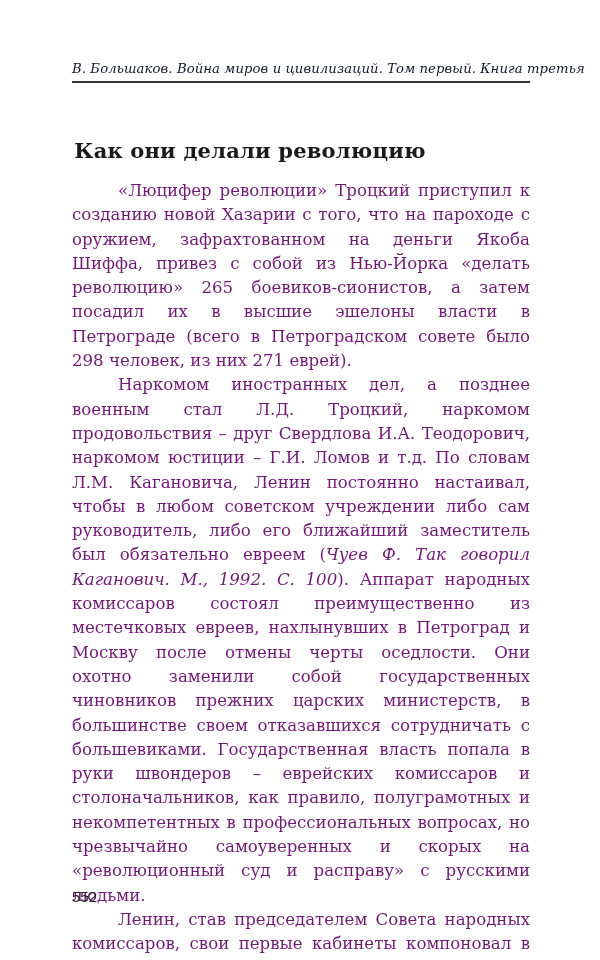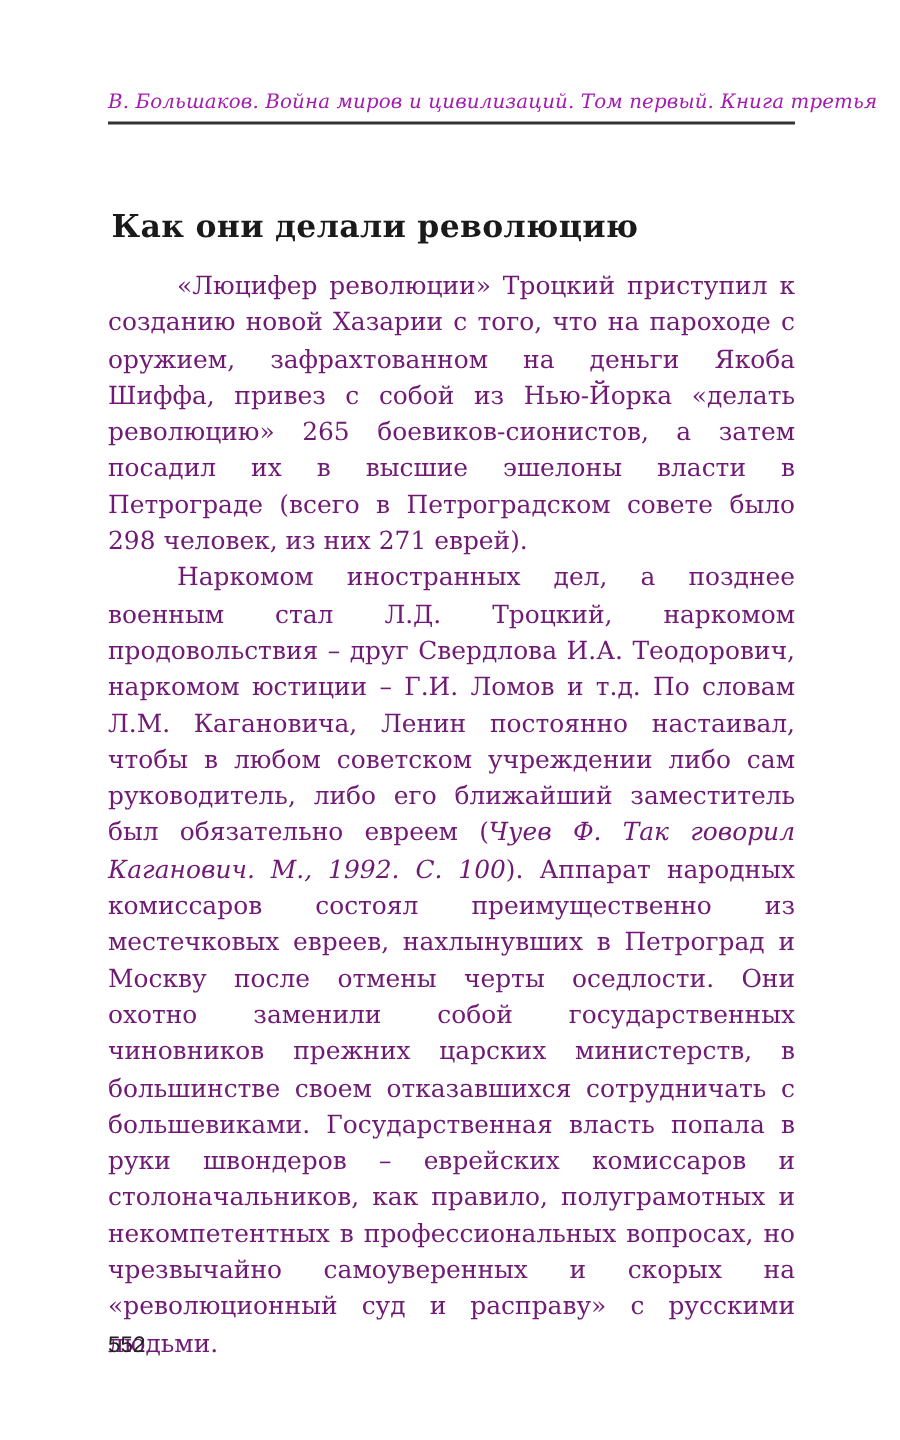--- a/index.html
+++ b/index.html
@@ -16,21 +16,21 @@
     }
     .running-head {
       position: absolute;
       left: 72px;
       top: 59px;
       width: 458px;
       font-family: "DejaVu Serif", serif;
       font-style: italic;
       font-size: 13.2px;
       letter-spacing: 0.1px;
-      color: #a21caf;
+      color: #0f172a;
       white-space: nowrap;
       text-align: center;
       line-height: 20px;
     }
     .head-rule {
       position: absolute;
       left: 72px;
       top: 81px;
       width: 458px;
       height: 1.5px;
@@ -80,15 +80,16 @@
 <body>
 
 <div class="running-head">В. Большаков. Война миров и цивилизаций. Том первый. Книга третья</div>
 <div class="head-rule"></div>
 
 <h1 class="chapter-title" style="margin:0;">Как они делали революцию</h1>
 
 <div class="body-text">
   <p>«Люцифер революции» Троцкий приступил к созданию новой Хазарии с того, что на пароходе с оружием, зафрахтованном на деньги Якоба Шиффа, привез с собой из Нью-Йорка «делать революцию» 265 боевиков-сионистов, а затем посадил их в высшие эшелоны власти в Петрограде (всего в Петроградском совете было 298 человек, из них 271 еврей).</p>
   <p><span>Наркомом иностранных дел, а позднее военным стал Л.Д. Троцкий, наркомом продовольствия – друг Свердлова И.А. Теодорович, наркомом юстиции – Г.И. Ломов и т.д. По словам Л.М. Кагановича, Ленин постоянно настаивал, чтобы в любом советском учреждении либо сам руководитель, либо его ближайший заместитель был обязательно евреем (</span><span class="cite">Чуев Ф. Так говорил Каганович. М., 1992. С. 100</span><span>). Аппарат народных комиссаров состоял преимущественно из местечковых евреев, нахлынувших в Петроград и Москву после отмены черты оседлости. Они охотно заменили собой государственных чиновников прежних царских министерств, в большинстве своем отказавшихся сотрудничать с большевиками. Государственная власть попала в руки швондеров – еврейских комиссаров и столоначальников, как правило, полуграмотных и некомпетентных в профессиональных вопросах, но чрезвычайно самоуверенных и скорых на «революционный суд и расправу» с русскими людьми.</span></p>
+  <p style="text-align-last: justify;">Ленин, став председателем Совета народных комиссаров, свои первые кабинеты компоновал в</p>
 </div>
 
 <div class="page-number">552</div>
 
 </body></html>

